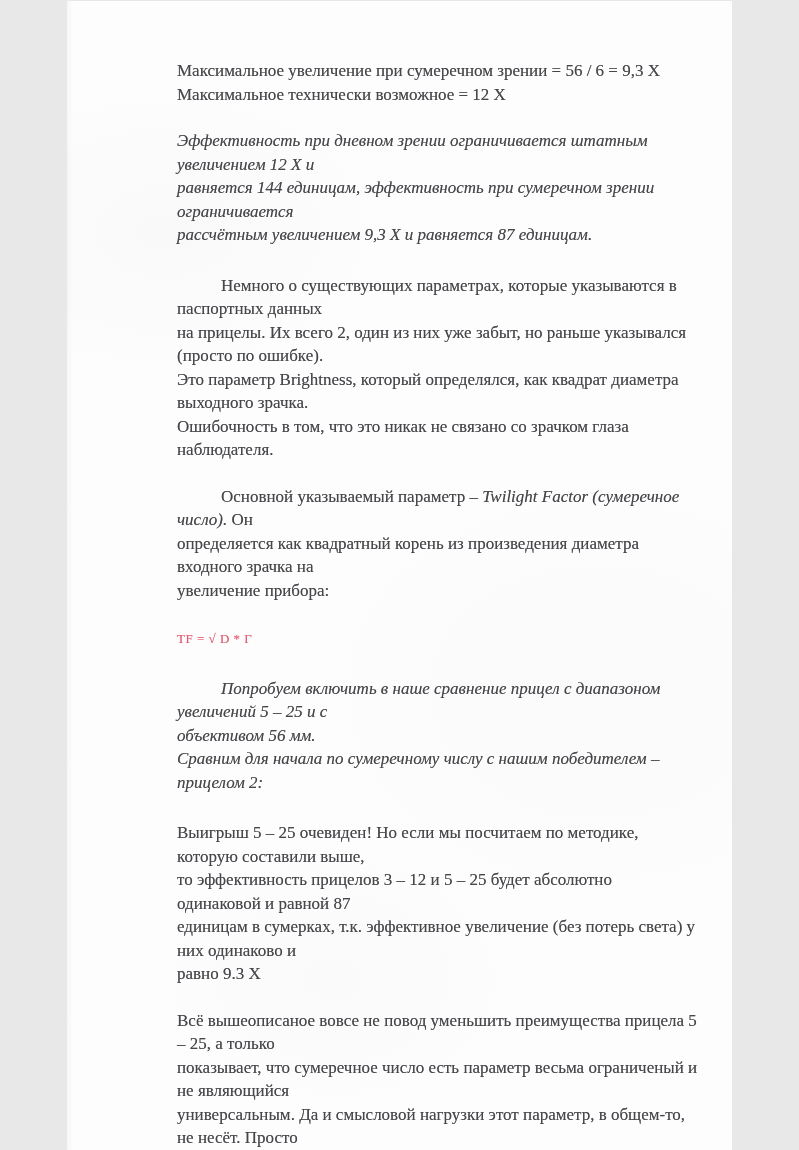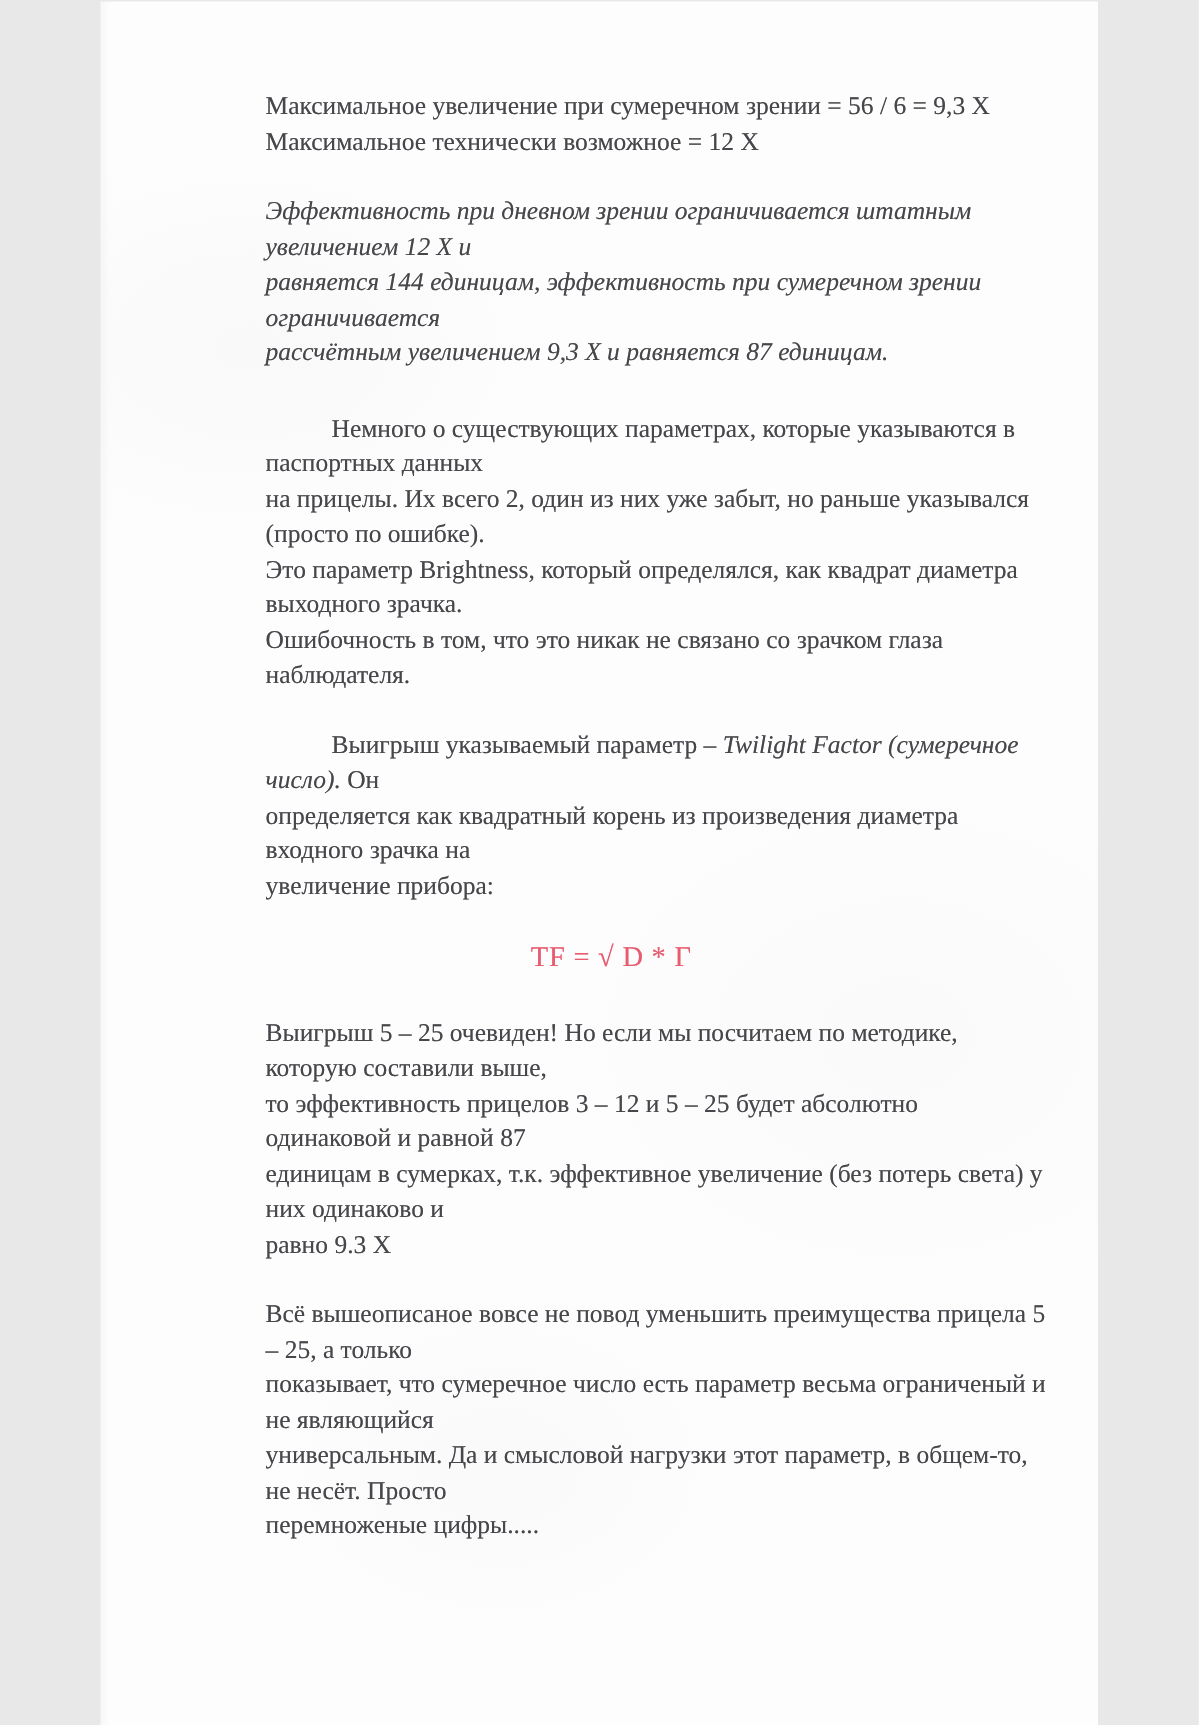--- a/index.html
+++ b/index.html
@@ -36,24 +36,24 @@
   }
   .para.gap-lg {
     margin-bottom: 27px;
     font-style: italic;
   }
   .bold-italic {
     font-weight: normal;
     font-style: italic;
   }
   .formula {
-    text-align: center;
+    text-align: left;
     margin: 25px 60px 26px 0;
     white-space: pre;
-    font-size: 19px;
+    font-size: 13px;
     letter-spacing: 0.5px;
     text-shadow: 0 0 0.4px rgba(232,92,112,0.55);
   }
 </style>
 </head>
 <body>
 
 <div class="scan-page" style="color: rgb(71, 71, 75);">
 
   <p class="para">Максимальное увеличение при сумеречном зрении = 56 / 6 = 9,3 Х
@@ -62,27 +62,30 @@
   <p class="para gap-lg">Эффективность при дневном зрении ограничивается штатным увеличением 12 Х и
 равняется 144 единицам, эффективность при сумеречном зрении ограничивается
 рассчётным увеличением 9,3 Х и равняется 87 единицам.</p>
 
 
   <p class="para indent">Немного о существующих параметрах, которые указываются в паспортных данных
 на прицелы. Их всего 2, один из них уже забыт, но раньше указывался (просто по ошибке).
 Это параметр Brightness, который определялся, как квадрат диаметра выходного зрачка.
 Ошибочность в том, что это никак не связано со зрачком глаза наблюдателя.</p>
 
-  <p class="para indent"><span>Выигрыш указываемый параметр – </span><span class="bold-italic">Twilight Factor (сумеречное число).</span><span> Он
+  <p class="para indent"><span>Основной указываемый параметр – </span><span class="bold-italic">Twilight Factor (сумеречное число).</span><span> Он
 определяется как квадратный корень из произведения диаметра входного зрачка на
 увеличение прибора:</span></p>
 
   <div class="formula" style="color: rgb(232, 92, 112);">TF = √ D * Г</div>
 
 
+  <p class="para indent gap-lg">Попробуем включить в наше сравнение прицел с диапазоном увеличений 5 – 25 и с
+объективом 56 мм.
+Сравним для начала по сумеречному числу с нашим победителем – прицелом 2:</p>
 
 
   <p class="para">Выигрыш 5 – 25 очевиден! Но если мы посчитаем по методике, которую составили выше,
 то эффективность прицелов 3 – 12  и 5 – 25 будет абсолютно одинаковой и равной 87
 единицам в сумерках, т.к. эффективное увеличение (без потерь света) у них одинаково и
 равно 9.3 Х</p>
 
   <p class="para">Всё вышеописаное вовсе не повод уменьшить преимущества прицела 5 – 25, а только
 показывает, что сумеречное число есть параметр весьма ограниченый и не являющийся
 универсальным. Да и смысловой нагрузки этот параметр, в общем-то, не несёт. Просто

